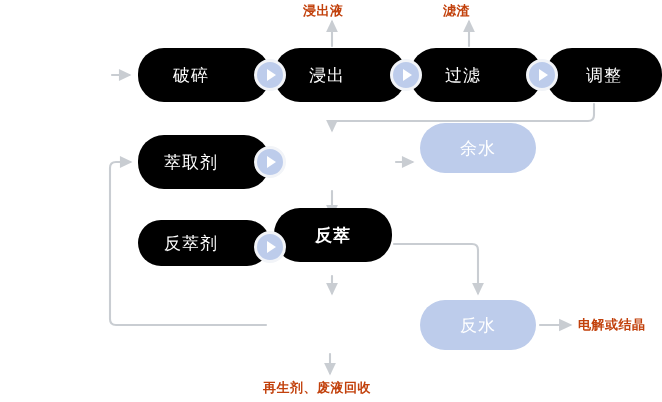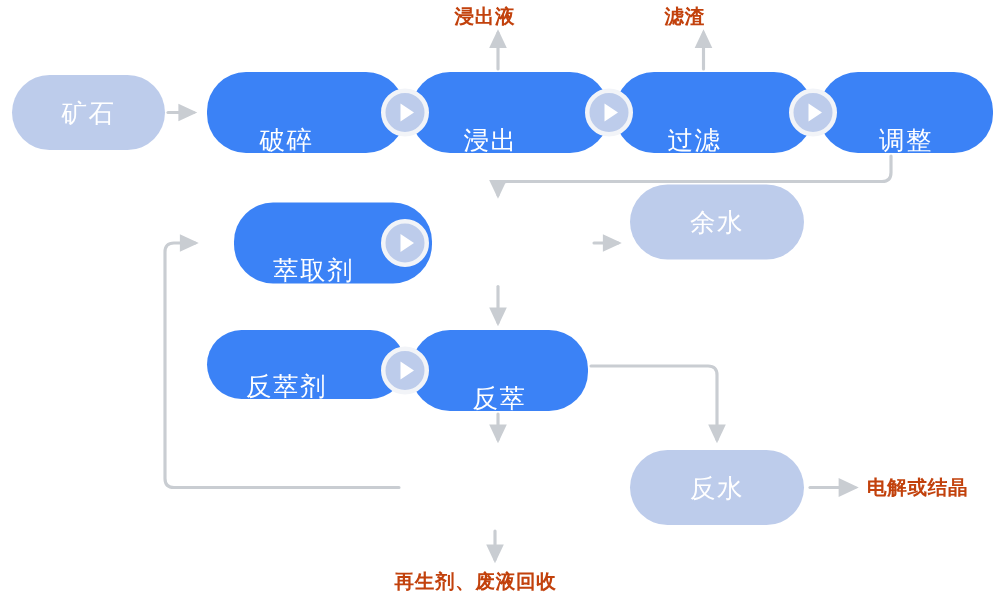--- a/index.html
+++ b/index.html
@@ -30,21 +30,21 @@
     align-items: center;
     justify-content: center;
     border-radius: 26px;
     color: #ffffff;
     font-size: 17px;
     letter-spacing: 1px;
     line-height: 1;
     white-space: nowrap;
     z-index: 2;
   }
-  .node.dark  { background: #3b82f6; align-items: flex-end; }
+  .node.dark  { background: #000000; }
   .node.light { background: #bdcceb; }
   .node.pair-left  { border-top-right-radius: 26px; border-bottom-right-radius: 26px; }
   .node.pair-right { border-top-left-radius: 26px;  border-bottom-left-radius: 26px; }
 
   .connector {
     position: absolute;
     width: 32px;
     height: 32px;
     border-radius: 50%;
     background: #bdcceb;
@@ -108,23 +108,20 @@
       <path d="M394,244 L472,244 Q478,244 478,250 L478,293" marker-end="url(#ah)"></path>
 
       <path d="M266,325 L116,325 Q110,325 110,319 L110,168 Q110,162 116,162 L130,162" marker-end="url(#ah)"></path>
 
       <path d="M330,354 L330,373" marker-end="url(#ah)"></path>
 
       <path d="M540,325 L570,325" marker-end="url(#ahs)"></path>
     </g>
   </svg>
 
-  <div class="node light" style="left:8px; top:50px; width:102px; height:50px;">
-    <span>矿石</span>
-  </div>
 
   <div class="node dark pair-left" style="left:138px; top:48px; width:132px; height:54px; padding-right:26px;">
     <span>破碎</span>
   </div>
 
   <div class="node dark pair-right" style="left:274px; top:48px; width:132px; height:54px; padding-right:26px;">
     <span>浸出</span>
   </div>
 
   <div class="node dark pair-right" style="left:410px; top:48px; width:132px; height:54px; padding-right:26px;">
@@ -138,38 +135,38 @@
   <div class="connector" style="left:254px; top:59px;">
     <span class="tri"></span>
   </div>
   <div class="connector" style="left:390px; top:59px;">
     <span class="tri"></span>
   </div>
   <div class="connector" style="left:526px; top:59px;">
     <span class="tri"></span>
   </div>
 
-  <div class="node dark pair-left" style="left:156px; top:135px; width:132px; height:54px; padding-right:26px;">
+  <div class="node dark pair-left" style="left:138px; top:135px; width:132px; height:54px; padding-right:26px;">
     <span>萃取剂</span>
   </div>
 
 
   <div class="node light" style="left:420px; top:123px; width:116px; height:50px;">
     <span>余水</span>
   </div>
 
   <div class="connector" style="left:254px; top:146px;">
     <span class="tri"></span>
   </div>
 
   <div class="node dark pair-left" style="left:138px; top:220px; width:132px; height:46px; padding-right:26px;">
     <span>反萃剂</span>
   </div>
 
-  <div class="node dark pair-right" style="left:274px; top:220px; width:118px; height:54px;">
+  <div class="node dark pair-right" style="left:274px; top:208px; width:118px; height:54px;font-weight:bold;">
     <span>反萃</span>
   </div>
 
   <div class="connector" style="left:254px; top:231px;">
     <span class="tri"></span>
   </div>
 
 
   <div class="node light" style="left:420px; top:300px; width:116px; height:50px;">
     <span>反水</span>

